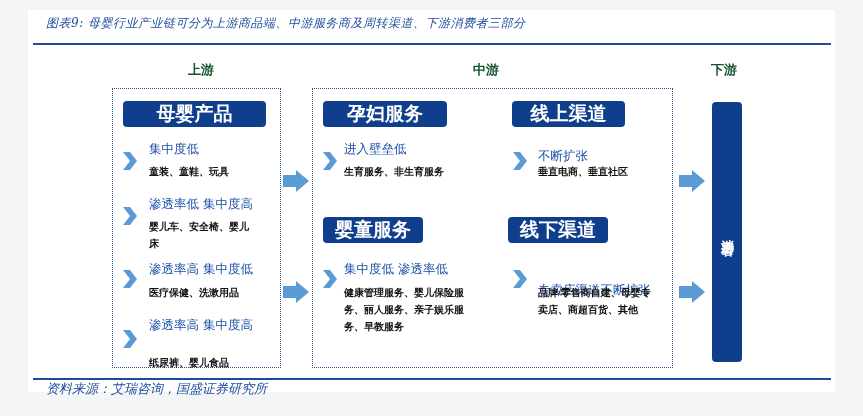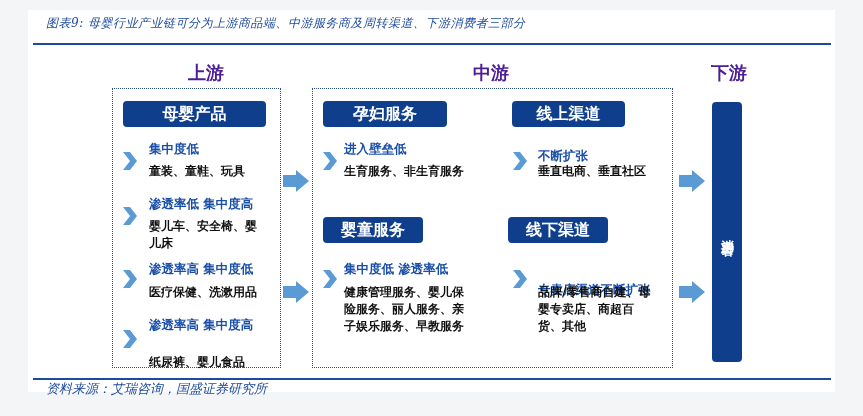--- a/index.html
+++ b/index.html
@@ -6,27 +6,27 @@
   body { width:863px; height:416px; background:#f4f5f7; position:relative; overflow:hidden;
          font-family:"DejaVu Sans","Liberation Sans",sans-serif; }
   .card { position:absolute; left:28px; top:10px; width:807px; height:382px; background:#ffffff; }
   .fig-title { position:absolute; left:46px; top:15px; font-family:"DejaVu Serif","Liberation Serif",serif;
                font-style:italic; font-size:12px; color:#1d4a9a; letter-spacing:0.5px; white-space:nowrap; }
   .rule { position:absolute; left:33px; width:798px; height:2px; background:#1d4a9a; }
   .rule.top { top:43px; }
   .rule.bottom { top:378px; }
   .source { position:absolute; left:46px; top:380px; font-family:"DejaVu Serif","Liberation Serif",serif;
             font-style:italic; font-size:13px; color:#1d4a9a; white-space:nowrap; }
-  .col-head { position:absolute; top:61px; font-size:18px; font-weight:bold; color:#4c1d95; white-space:nowrap; }
+  .col-head { position:absolute; top:61px; font-size:13px; font-weight:bold; color:#14532d; white-space:nowrap; }
   .dotbox { position:absolute; border:1px dotted #2c4f8f; }
   .pill { position:absolute; height:26px; background:#0f3f8c; color:#fff; border-radius:4px;
-          font-size:16px; font-weight:bold; display:flex; align-items:center; justify-content:center; }
+          font-size:19px; font-weight:bold; display:flex; align-items:center; justify-content:center; }
   .chev { position:absolute; width:14px; height:18px; }
-  .sub { position:absolute; font-size:12.5px; font-weight:bold; color:#1a4fa8; white-space:nowrap; }
-  .desc { position:absolute; font-size:12px; font-weight:bold; color:#111; line-height:17px; }
+  .sub { position:absolute; font-size:12.5px; font-weight:normal; color:#1a4fa8; white-space:nowrap; }
+  .desc { position:absolute; font-size:10px; font-weight:bold; color:#111; line-height:17px;font-family:Liberation Serif, serif; }
   .arrow { position:absolute; width:26px; height:22px; }
   .consumer { position:absolute; left:712px; top:102px; width:30px; height:260px; background:#0f3f8c;
               border-radius:4px; color:#fff; font-weight:bold; font-size:13px;
               display:flex; align-items:center; justify-content:center; }
   .consumer span { writing-mode:vertical-rl; text-orientation:upright; letter-spacing:2px; }
 </style>
 </head>
 <body>
 
 <div class="card"></div>

